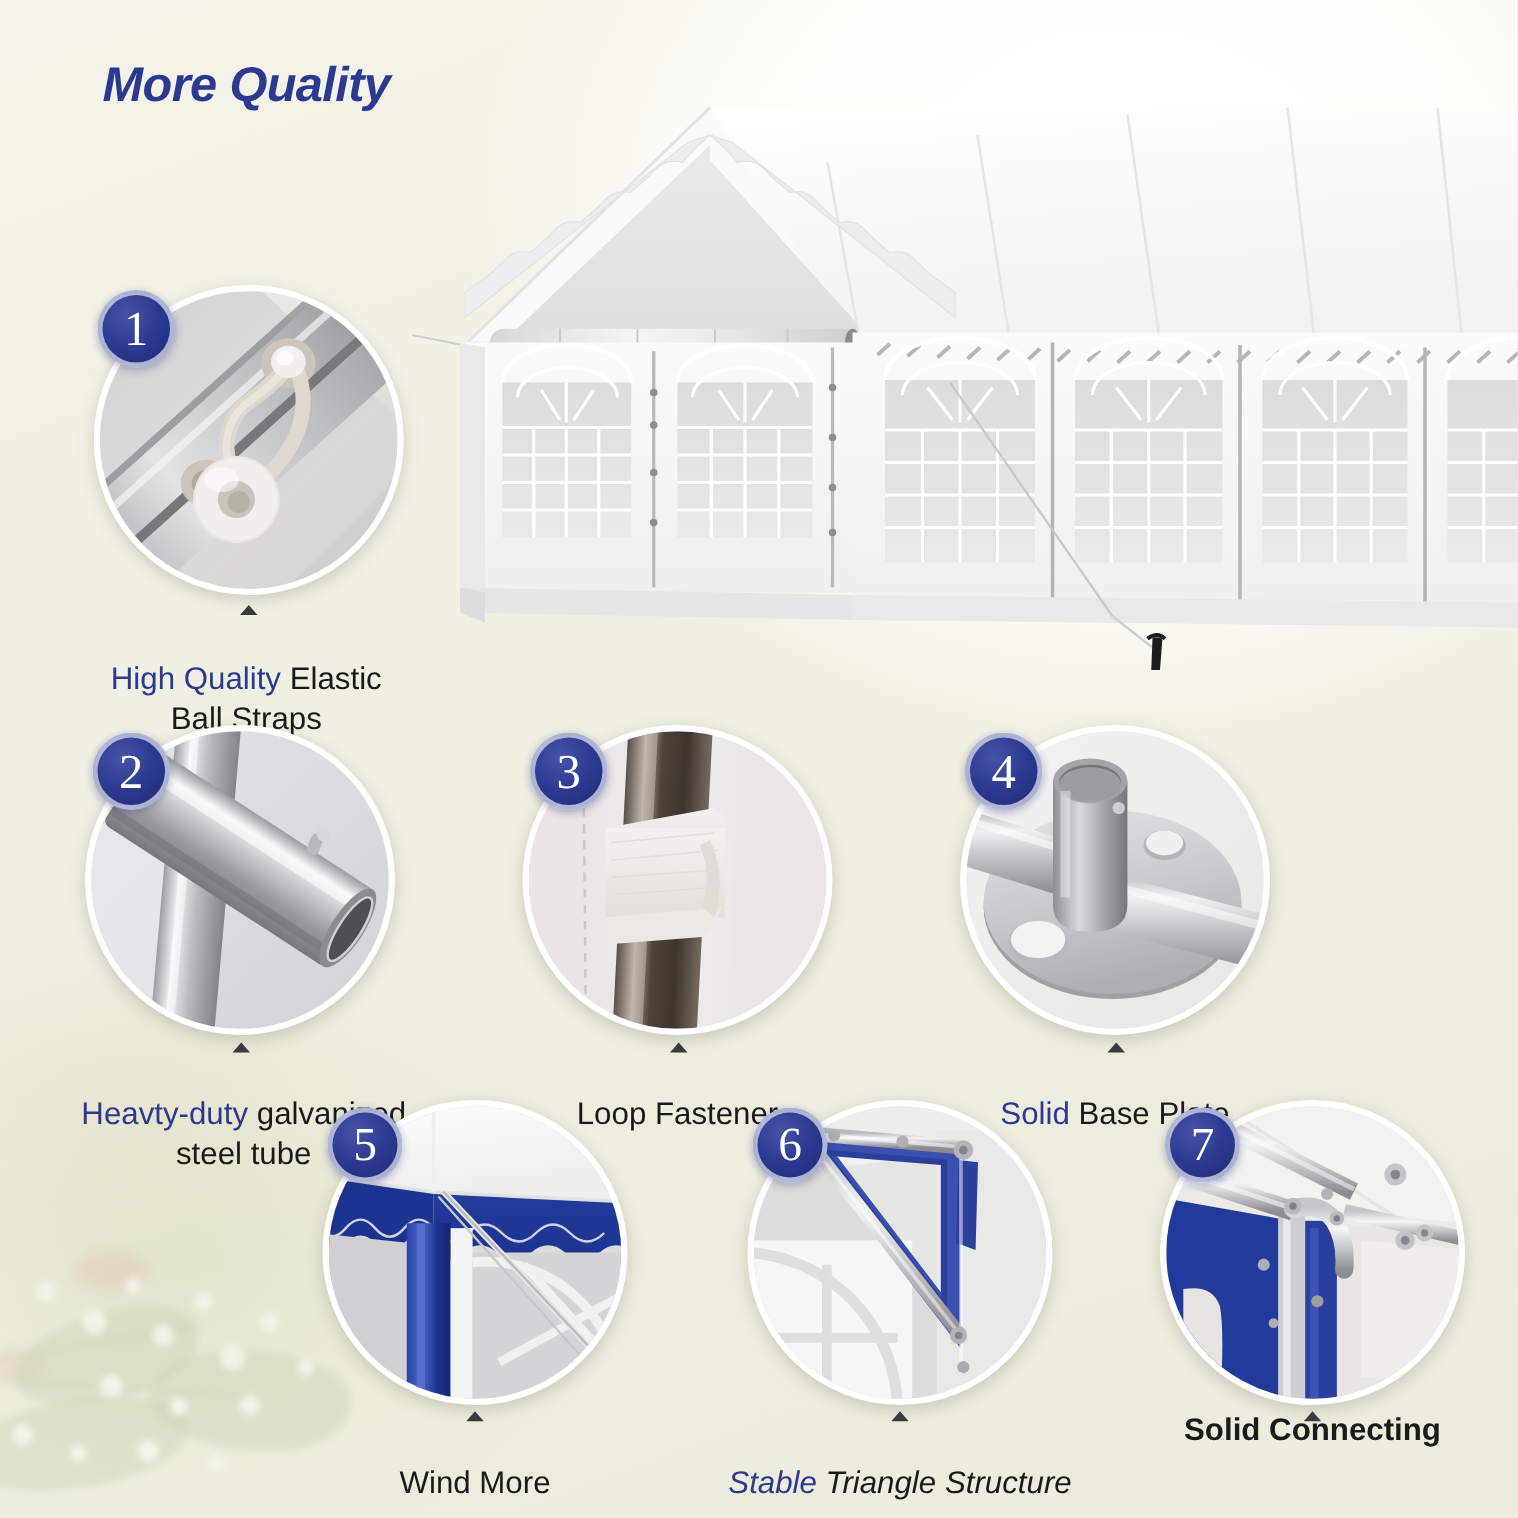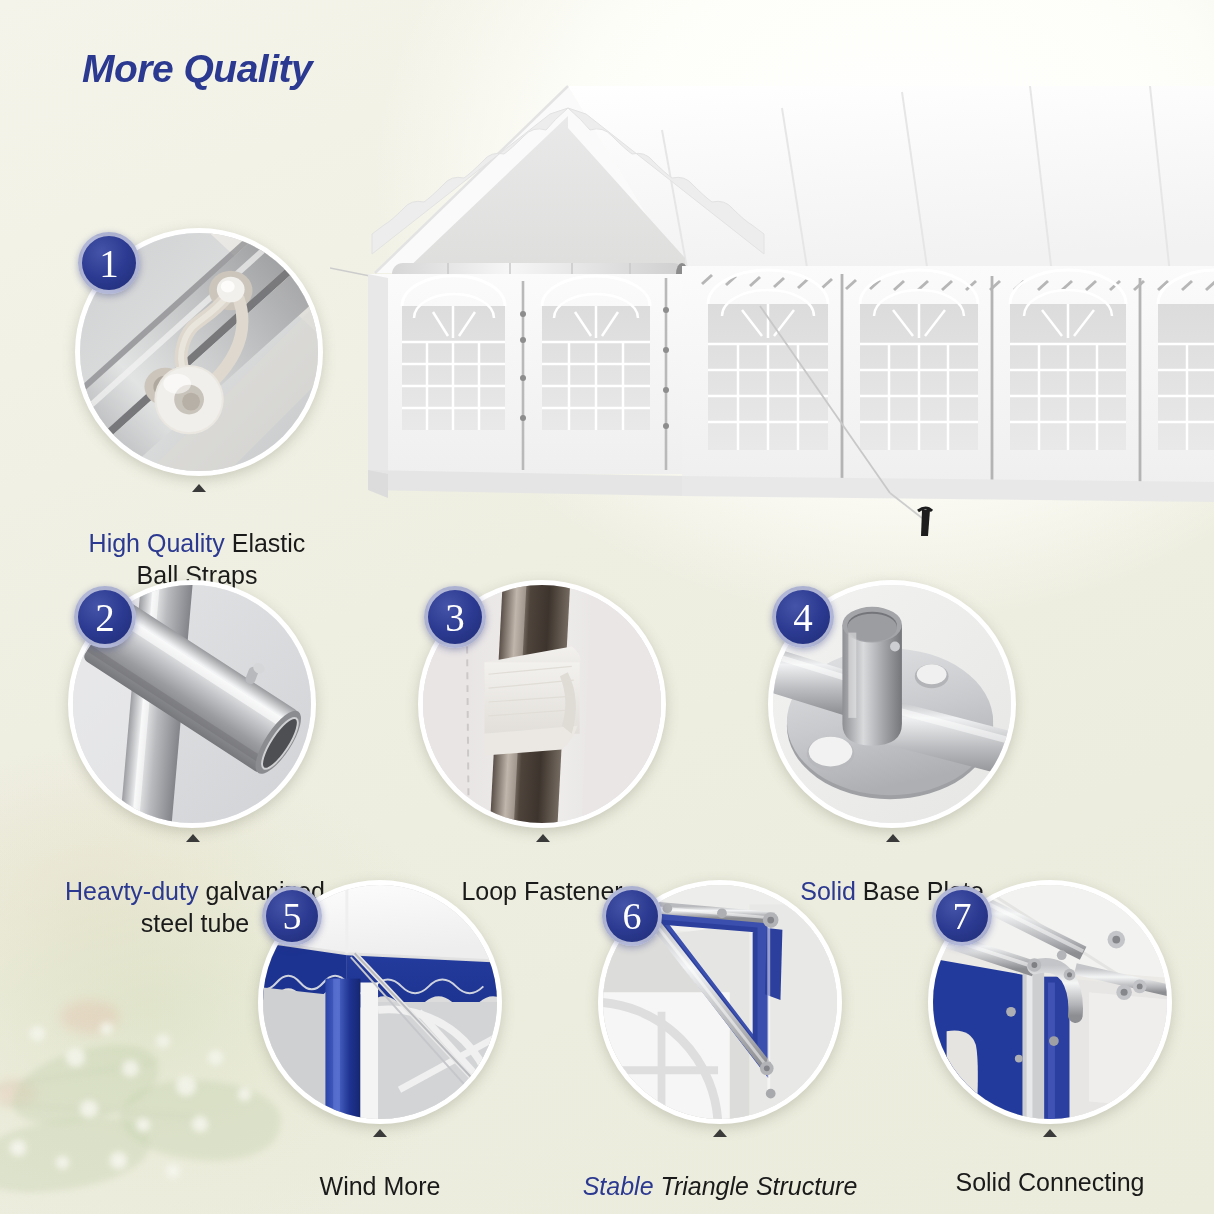--- a/index.html
+++ b/index.html
@@ -776,18 +776,18 @@
         <circle cx="132" cy="72" r="5" fill="#b4b5b8"></circle>
         <circle cx="80" cy="130" r="5" fill="#aeafb2"></circle>
         <circle cx="124" cy="160" r="5" fill="#9fa0a3"></circle>
         <circle cx="88" cy="178" r="4" fill="#aeafb2"></circle>
       </svg>
     </div>
     <div class="badge" style="left:932px; top:886px; width:60px; height:60px; font-size:38px;">
       <span>7</span>
     </div>
     <div class="caret" style="left:1043px; top:1129px;"></div>
-    <div class="caption" style="left:900px; top:1134px; width:300px;">
+    <div class="caption" style="left:900px; top:1096px; width:300px;font-weight:bold;">
       <span class="hl"></span><span>Solid Connecting</span>
     </div>
   </div>
 
 </div>
 
 </body></html>

